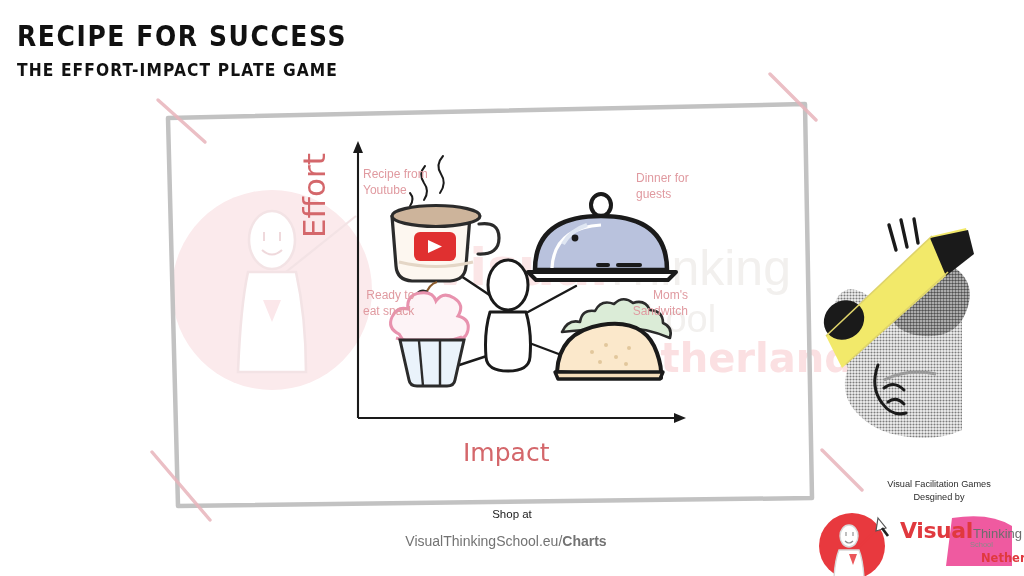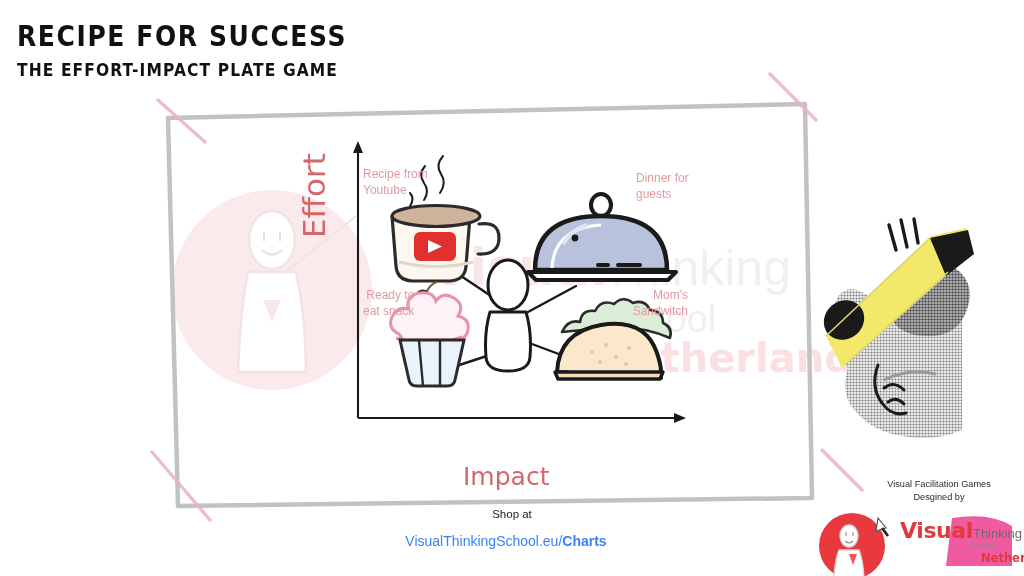--- a/index.html
+++ b/index.html
@@ -27,36 +27,36 @@
   
   .axis-label{
     position:absolute;color:#d4676b;
     font-family:"DejaVu Sans",sans-serif;font-weight:400;
   }
   .label-effort{
     left:296px;top:238px;font-size:31px;
     transform:rotate(-90deg);transform-origin:left top;
     white-space:nowrap;
   }
-  .label-impact{left:463px;top:462px;font-size:25px;}
+  .label-impact{left:463px;top:438px;font-size:25px;}
 
   
   .annot{
     position:absolute;color:#e09aa0;font-size:12px;line-height:1.35;
     font-family:"Liberation Sans",sans-serif;white-space:pre-line;
   }
   .annot-tl{left:363px;top:166px;text-align:left;}
   .annot-bl{left:363px;top:287px;text-align:right;}
   .annot-tr{left:636px;top:170px;text-align:left;width:58px;}
   .annot-br{left:630px;top:287px;text-align:right;width:58px;}
 
   
   .shop-wrap{position:absolute;left:0;right:0;top:508px;text-align:center;}
   .shop-at{font-size:11.5px;color:#1b1b1b;margin:0;}
-  .shop-url{font-size:14px;color:#3b82f6;margin:13px 12px 0 0;}
+  .shop-url{font-size:14px;color:#737373;margin:13px 12px 0 0;}
   .shop-url b{font-weight:700;}
 
   
   .logo-block{position:absolute;left:812px;top:478px;width:206px;height:105px;}
   .logo-caption{
     position:absolute;left:48px;top:0;width:158px;text-align:center;
     font-size:9.2px;color:#2b2b2b;line-height:1.45;white-space:pre-line;
   }
   .logo-lockup{position:absolute;left:58px;top:40px;margin-left:30px;}
   .lk-visual{font-family:"DejaVu Sans",sans-serif;font-weight:700;font-size:22px;color:#e0393e;letter-spacing:-0.4px;}

